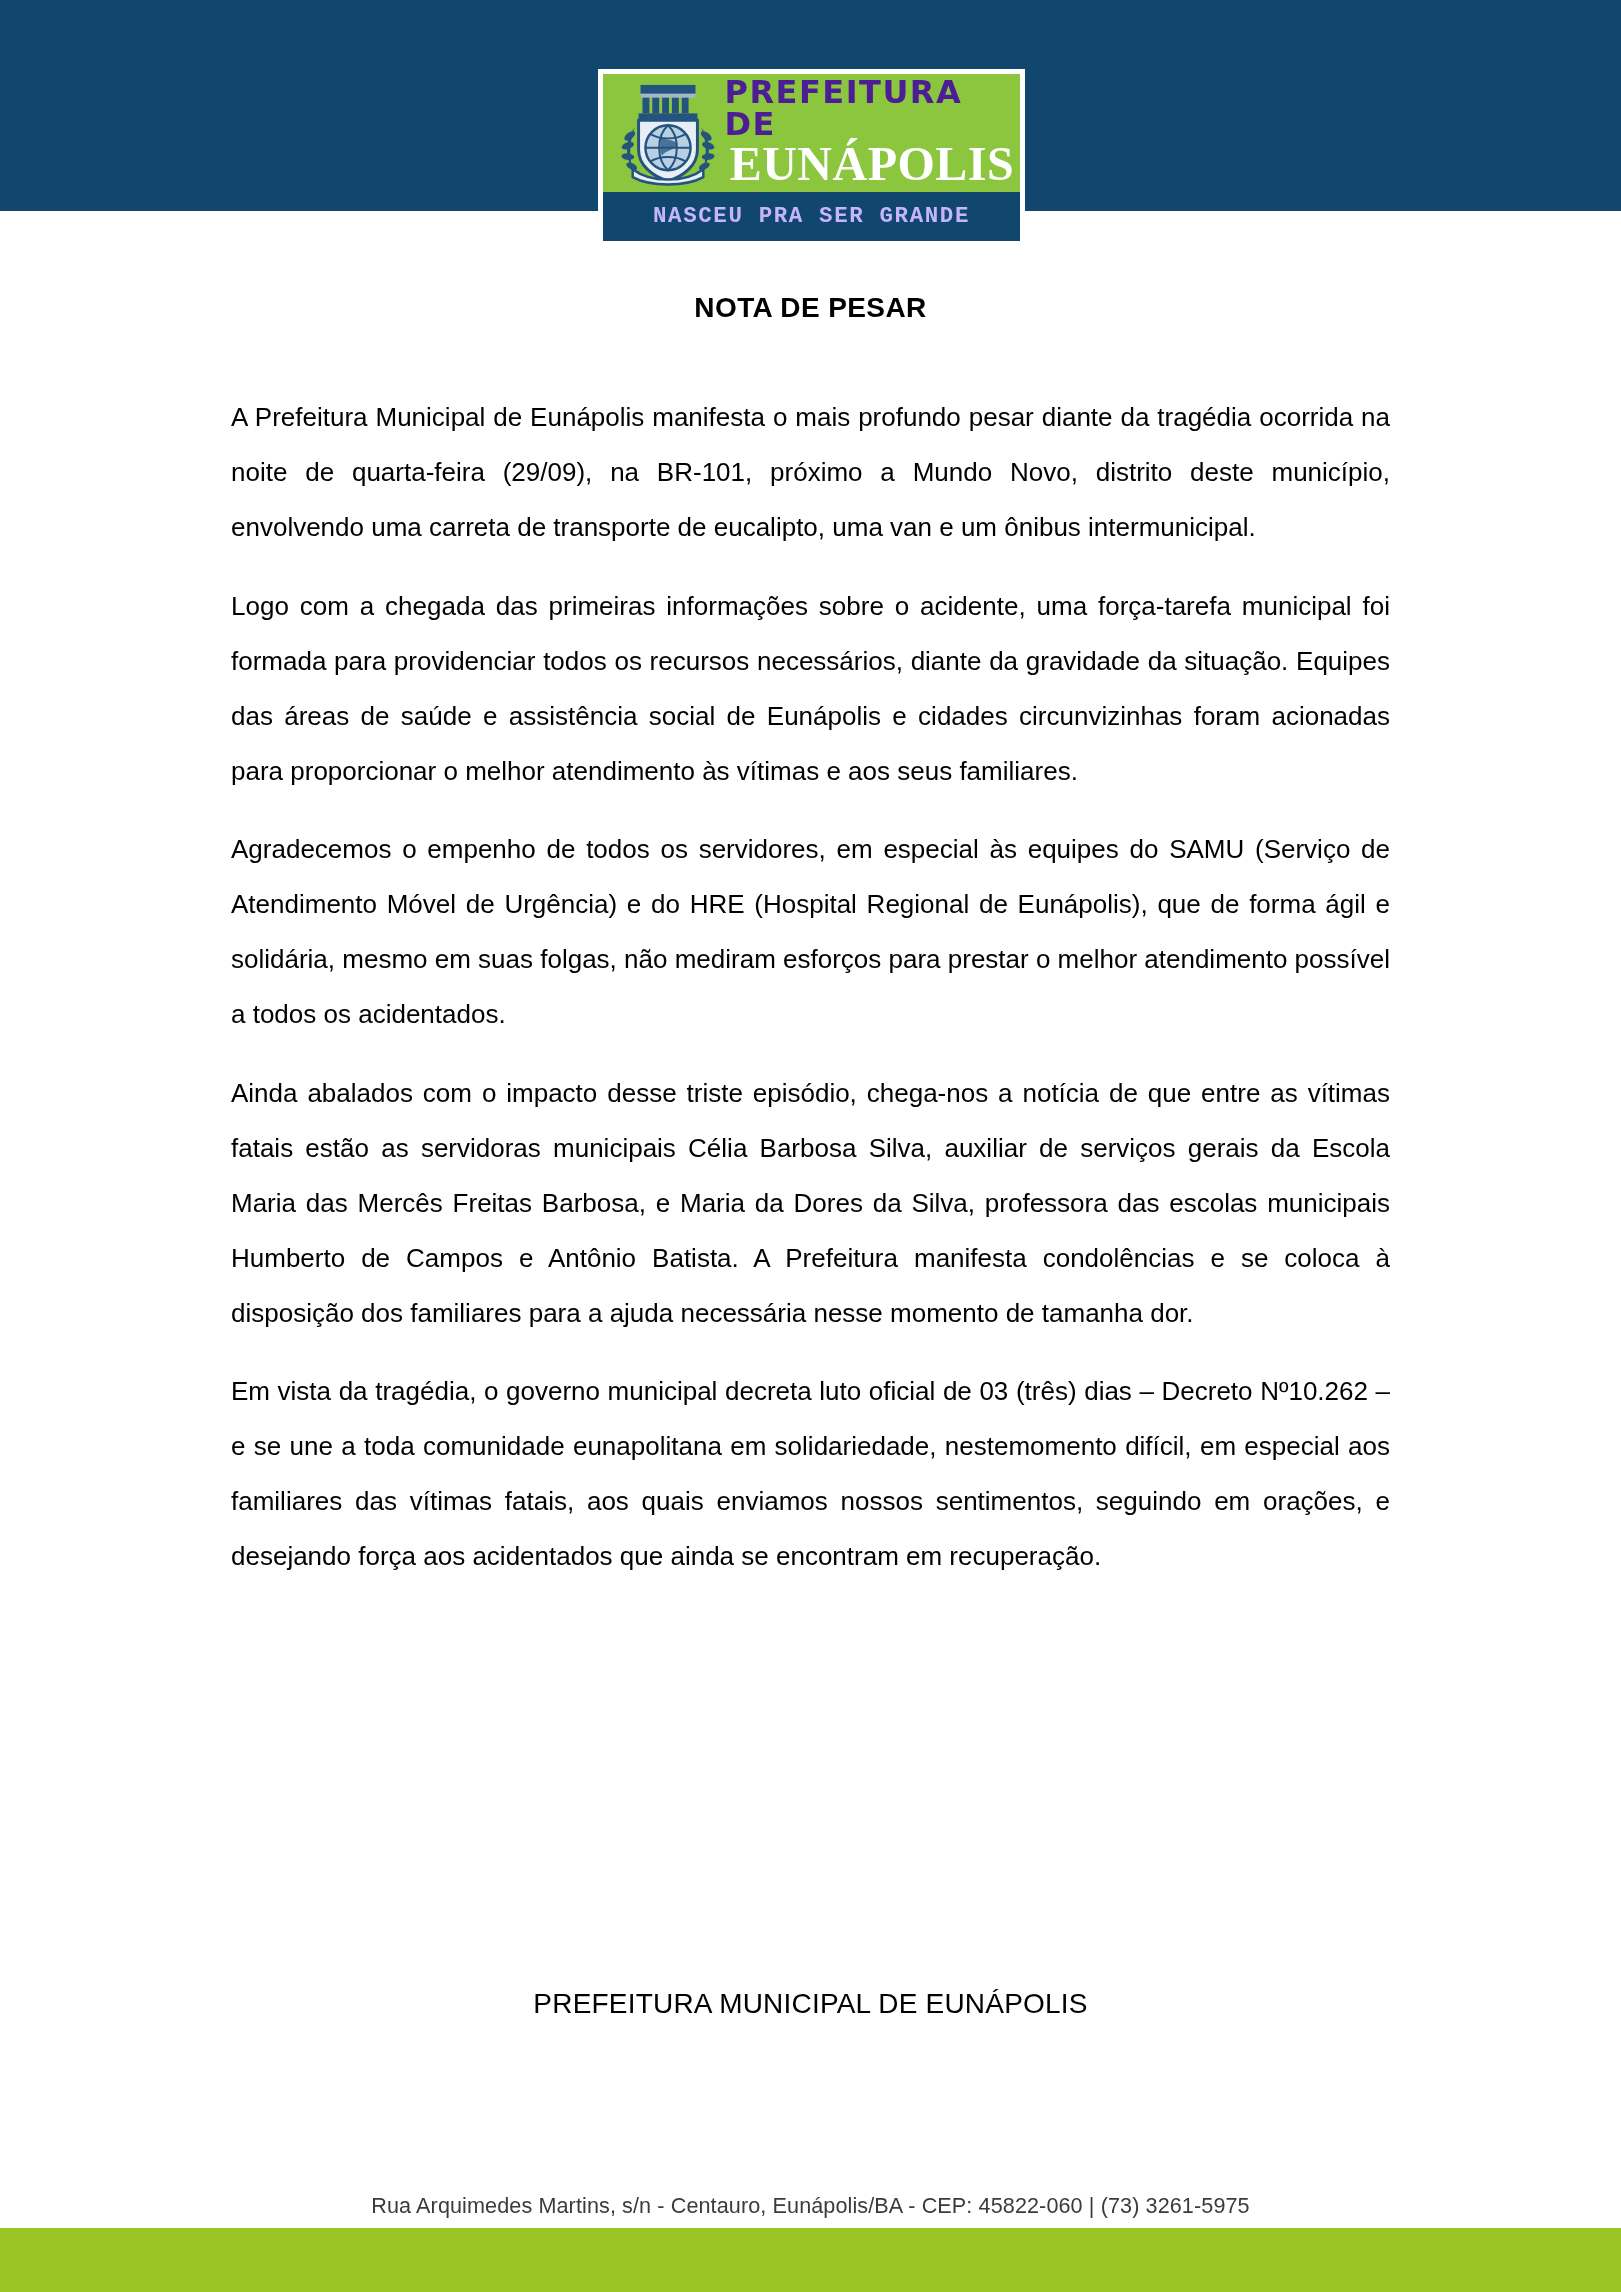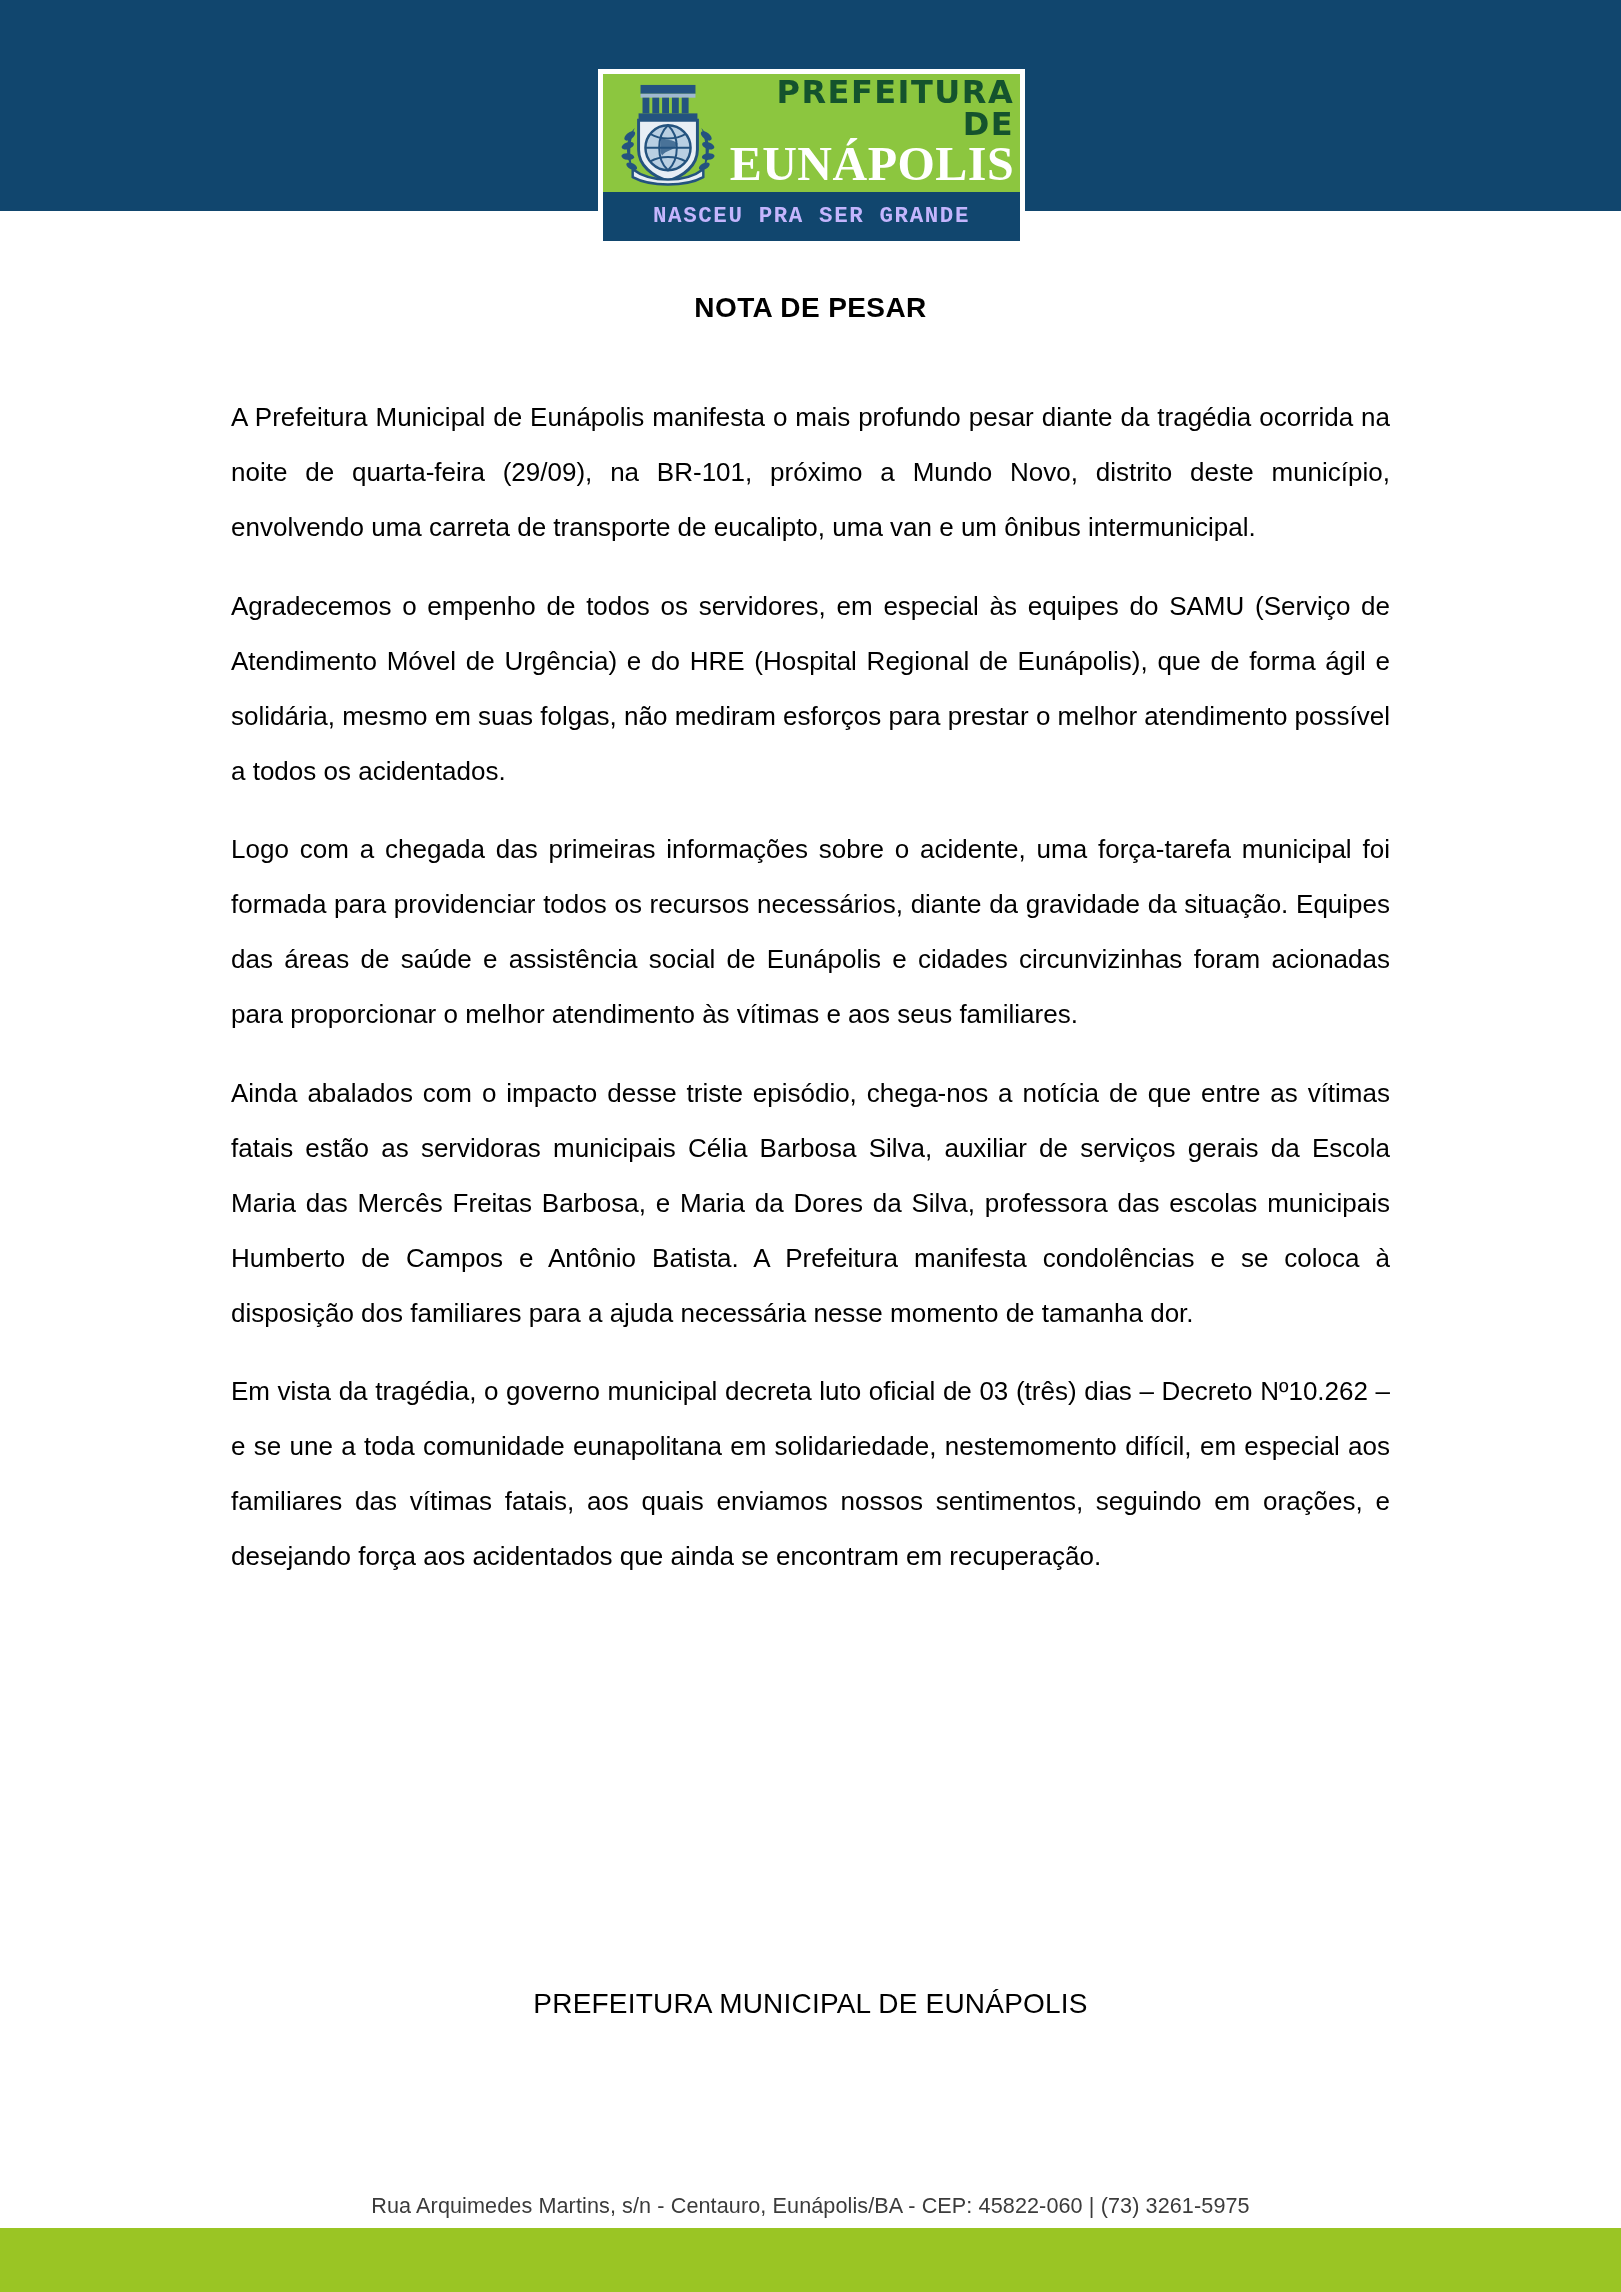--- a/index.html
+++ b/index.html
@@ -59,23 +59,23 @@
     flex-direction: column;
     justify-content: center;
     padding-left: 5.9px;
     padding-right: 5.9px;
   }
   .logo-line1 {
     font-family: "DejaVu Sans", sans-serif;
     font-weight: bold;
     font-size: 32px;
     letter-spacing: 1.5px;
-    color: #14532d;
+    color: #4c1d95;
     line-height: 1;
-    text-align: right;
+    text-align: left;
   }
   .logo-line2 {
     font-family: Liberation Serif, serif;
     font-weight: bold;
     font-size: 48px;
     letter-spacing: 0.5px;
     color: #ffffff;
     line-height: 1.02;
     text-align: right;
   }
@@ -239,22 +239,22 @@
 
   <div class="logo-navy">
     <span class="logo-tagline">NASCEU PRA SER GRANDE</span>
   </div>
 </div>
 
 <div class="doc-title">NOTA DE PESAR</div>
 
 <div class="doc-body">
   <p class="para">A Prefeitura Municipal de Eunápolis manifesta o mais profundo pesar diante da tragédia ocorrida na noite de quarta-feira (29/09), na BR-101, próximo a Mundo Novo, distrito deste município, envolvendo uma carreta de transporte de eucalipto, uma van e um ônibus intermunicipal.</p>
+  <p class="para">Logo com a chegada das primeiras informações sobre o acidente, uma força-tarefa municipal foi formada para providenciar todos os recursos necessários, diante da gravidade da situação. Equipes das áreas de saúde e assistência social de Eunápolis e cidades circunvizinhas foram acionadas para proporcionar o melhor atendimento às vítimas e aos seus familiares.</p>
   <p class="para">Agradecemos o empenho de todos os servidores, em especial às equipes do SAMU (Serviço de Atendimento Móvel de Urgência) e do HRE (Hospital Regional de Eunápolis), que de forma ágil e solidária, mesmo em suas folgas, não mediram esforços para prestar o melhor atendimento possível a todos os acidentados.</p>
-  <p class="para">Logo com a chegada das primeiras informações sobre o acidente, uma força-tarefa municipal foi formada para providenciar todos os recursos necessários, diante da gravidade da situação. Equipes das áreas de saúde e assistência social de Eunápolis e cidades circunvizinhas foram acionadas para proporcionar o melhor atendimento às vítimas e aos seus familiares.</p>
   <p class="para">Ainda abalados com o impacto desse triste episódio, chega-nos a notícia de que entre as vítimas fatais estão as servidoras municipais Célia Barbosa Silva, auxiliar de serviços gerais da Escola Maria das Mercês Freitas Barbosa, e Maria da Dores da Silva, professora das escolas municipais Humberto de Campos e Antônio Batista. A Prefeitura manifesta condolências e se coloca à disposição dos familiares para a ajuda necessária nesse momento de tamanha dor.</p>
   <p class="para">Em vista da tragédia, o governo municipal decreta luto oficial de 03 (três) dias – Decreto Nº10.262 – e se une a toda comunidade eunapolitana em solidariedade, nestemomento difícil, em especial aos familiares das vítimas fatais, aos quais enviamos nossos sentimentos, seguindo em orações, e desejando força aos acidentados que ainda se encontram em recuperação.</p>
 </div>
 
 <div class="signature">PREFEITURA MUNICIPAL DE EUNÁPOLIS</div>
 
 <div class="footer-text">
   <div class="footer-line1">Rua Arquimedes Martins, s/n - Centauro, Eunápolis/BA - CEP: 45822-060 | (73) 3261-5975</div>
   <div class="footer-line2">
     <span class="grp">

